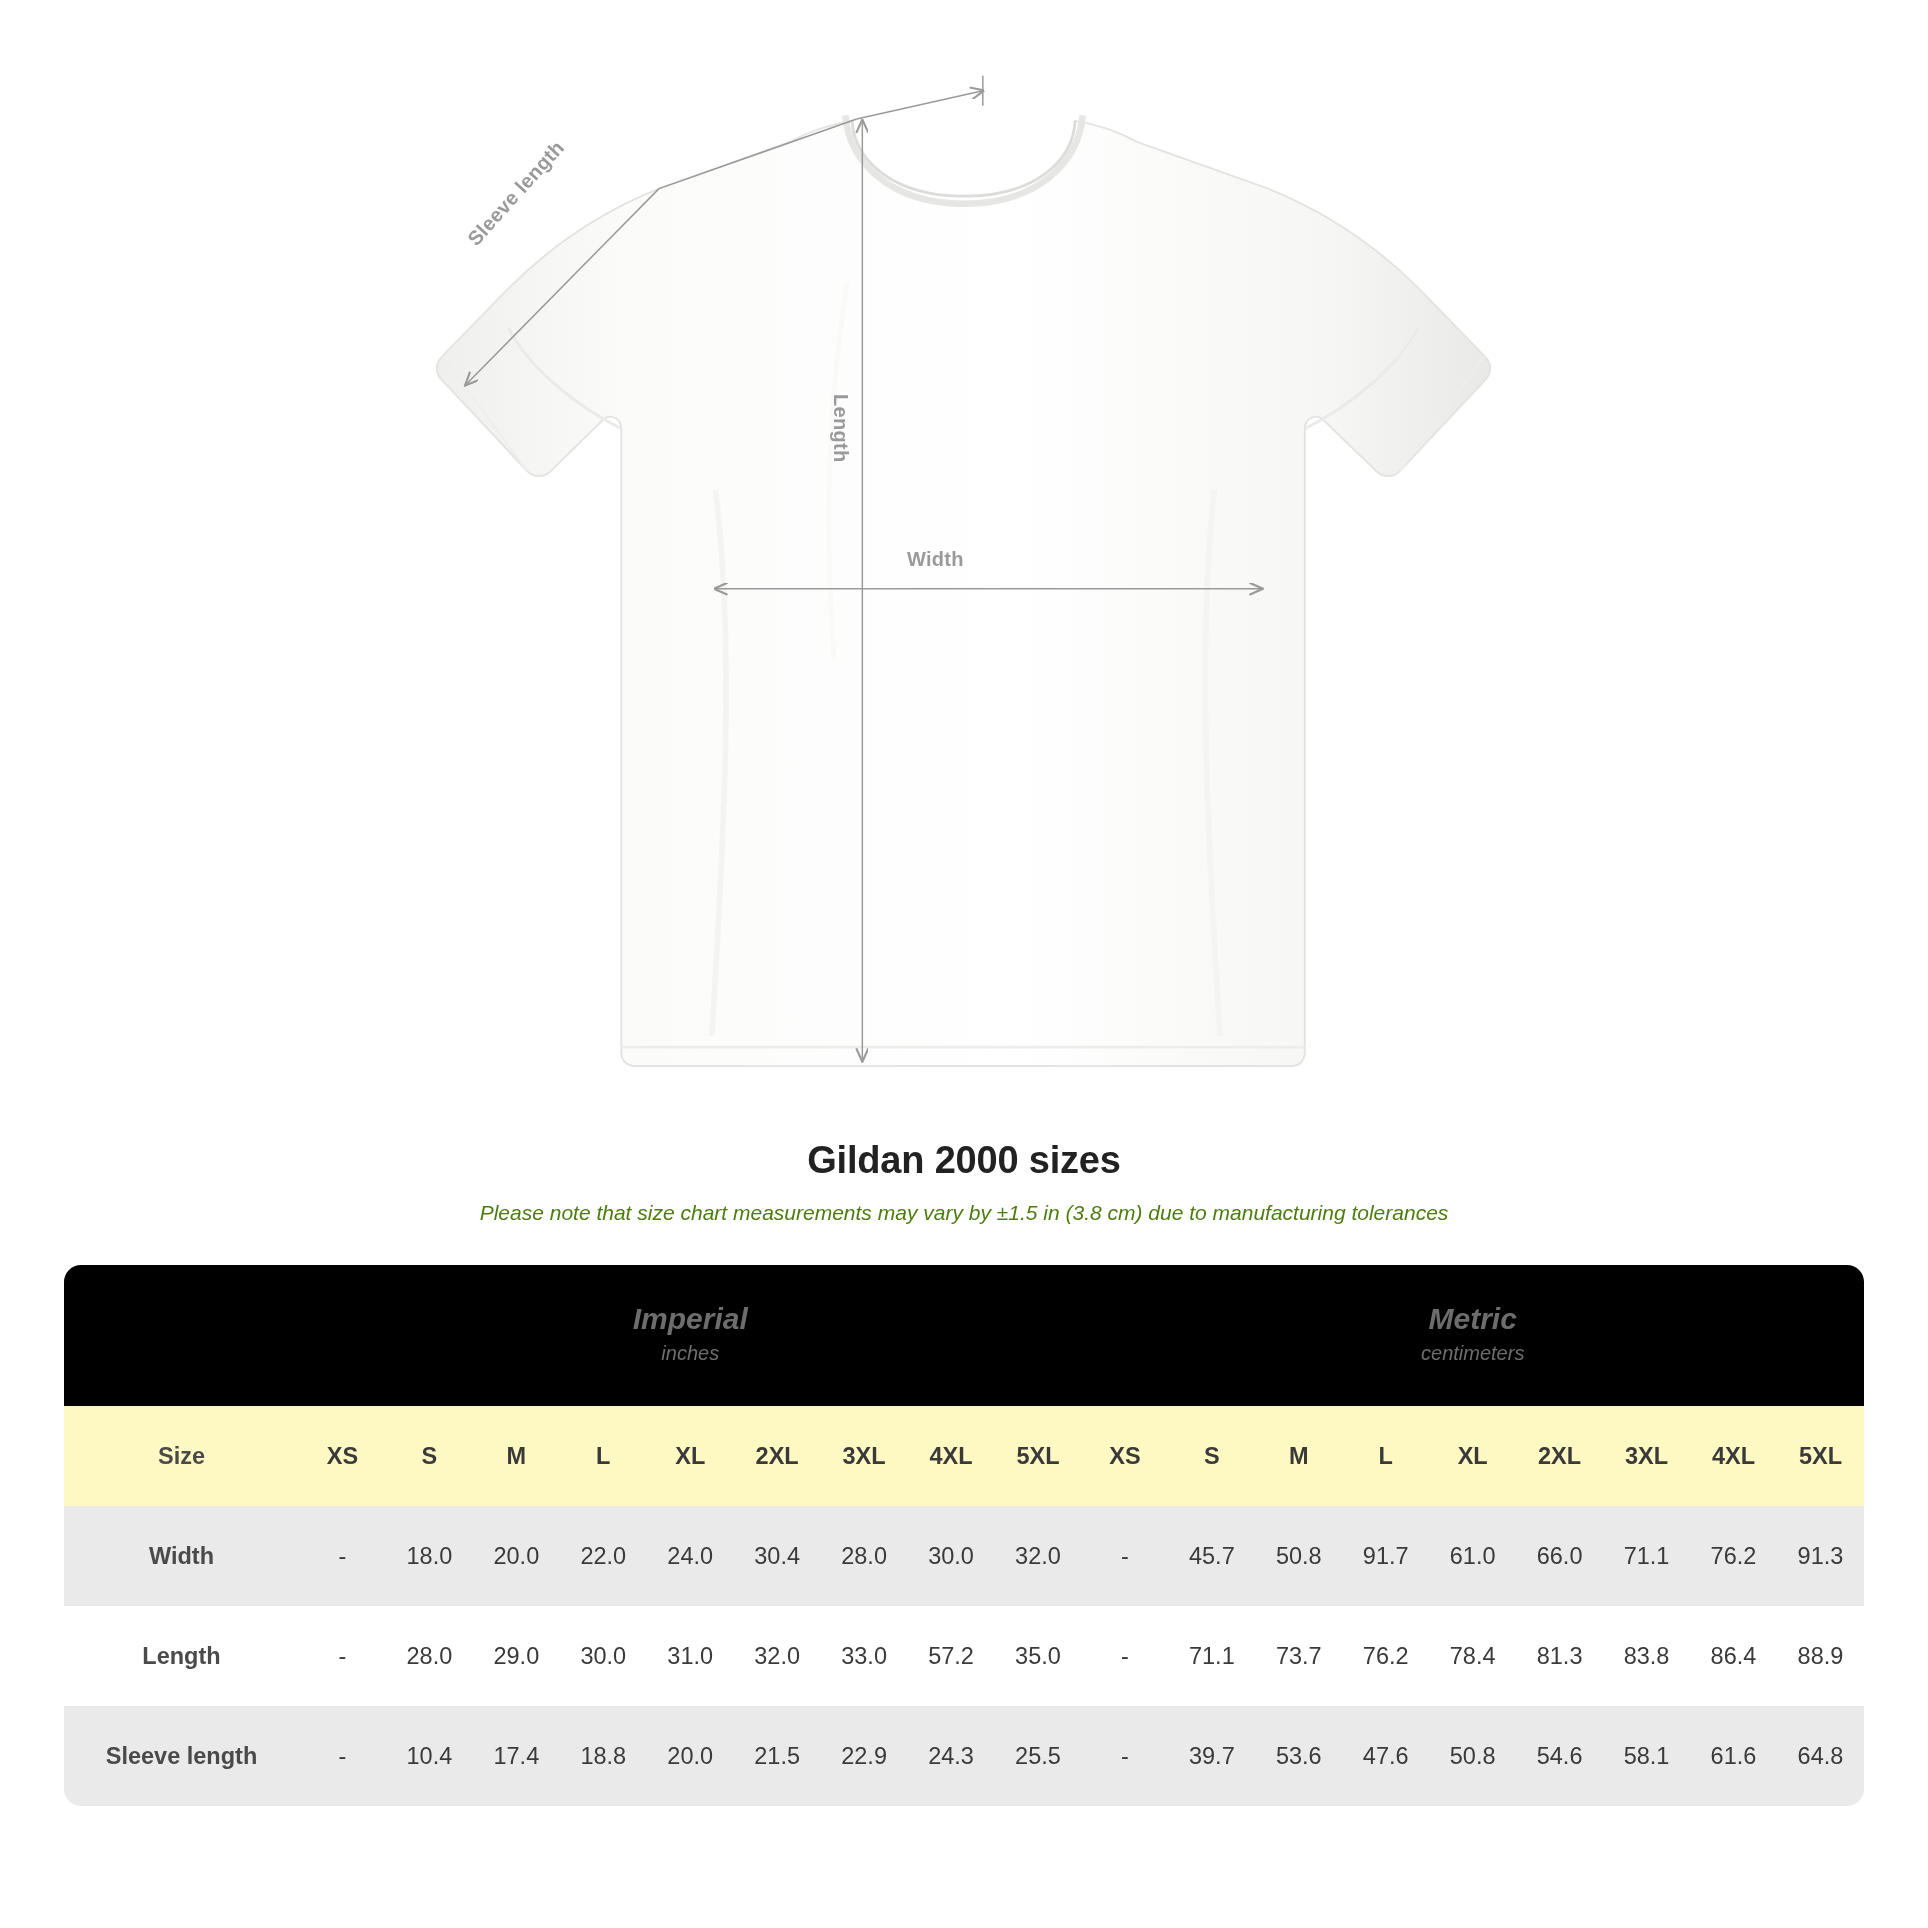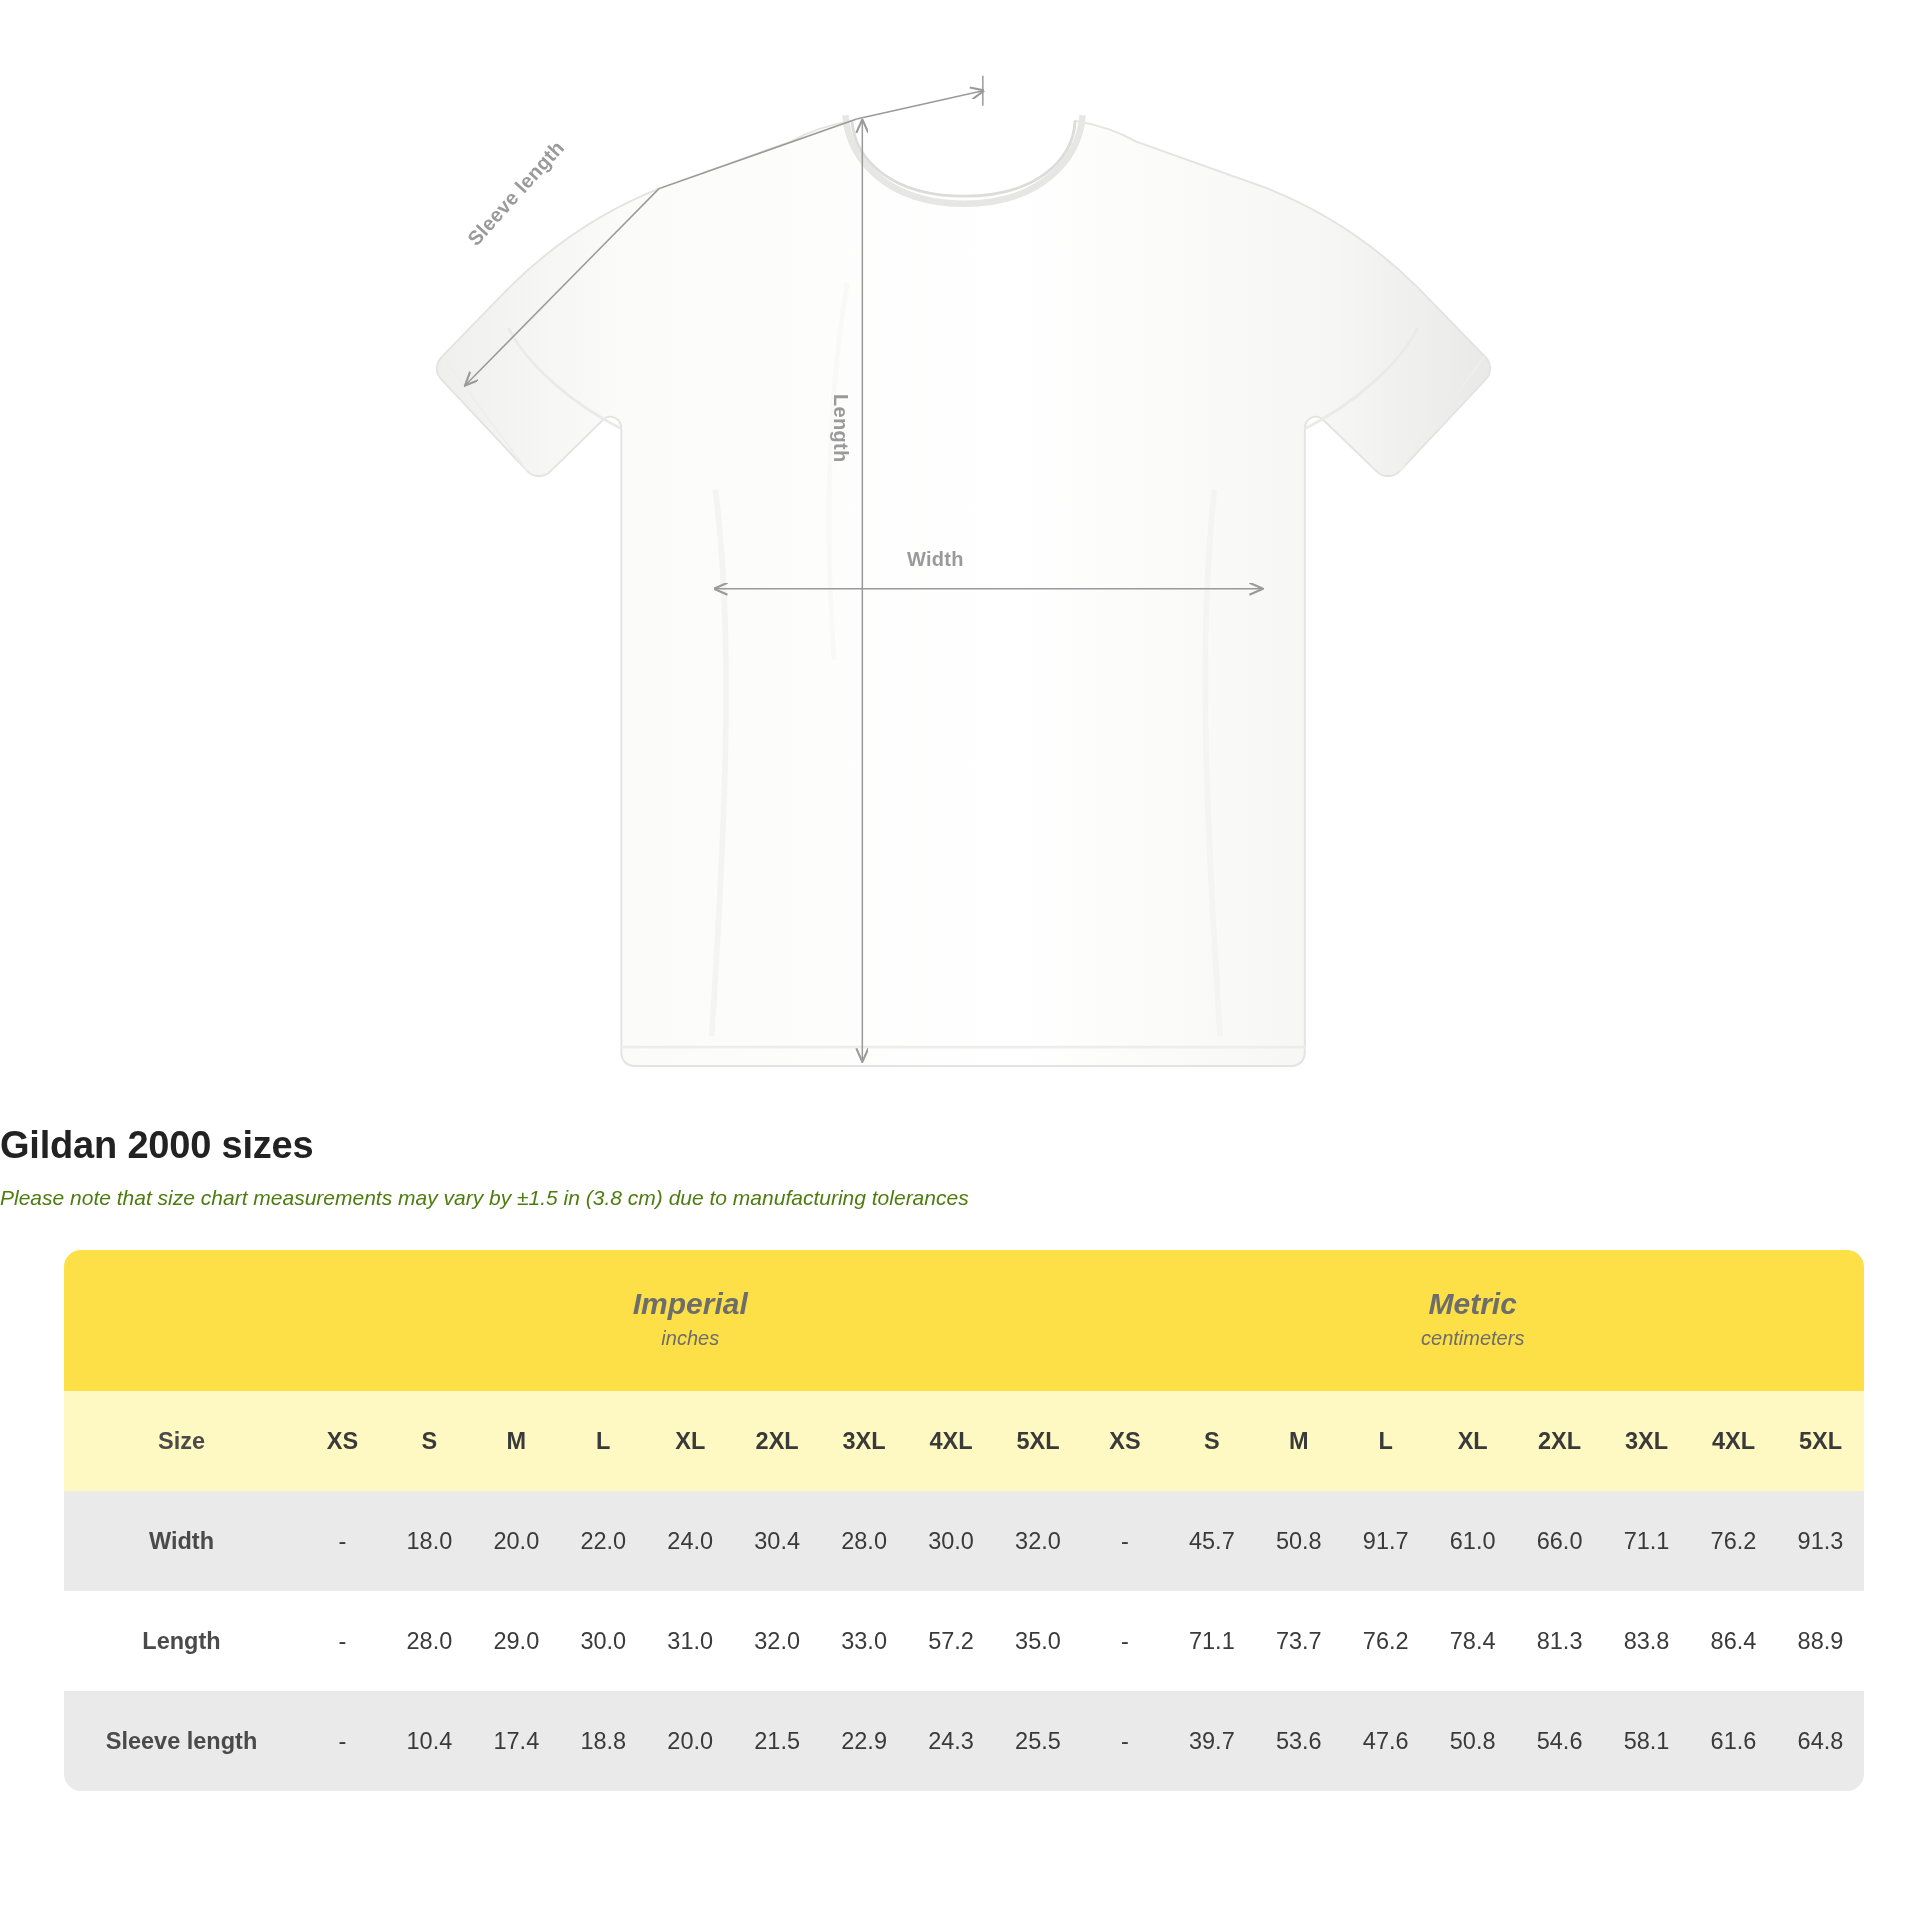--- a/index.html
+++ b/index.html
@@ -52,22 +52,22 @@
     transform: rotate(90deg);
     transform-origin: left top;
   }
   .label-width {
     left: 907px;
     top: 548px;
   }
 
   
   .title-block {
-    text-align: left;
-    margin-top: 3px;
+    text-align: center;
+    margin-top: 18px;
   }
   .chart-title {
     font-size: 38px;
     font-weight: bold;
     color: #222222;
     margin: 0;
     letter-spacing: -0.2px;
   }
   .chart-note {
     font-size: 21px;
@@ -89,21 +89,21 @@
   }
   table.size-table td,
   table.size-table th {
     text-align: center;
     vertical-align: middle;
     font-size: 23.5px;
     color: #3a3a3a;
     border: none;
   }
   .unit-row td {
-    background: #fde047;
+    background: #000000;
     height: 141px;
     padding: 0;
   }
   .unit-name {
     font-size: 30px;
     font-style: italic;
     font-weight: bold;
     color: #6d6d6d;
     line-height: 1.15;
   }

